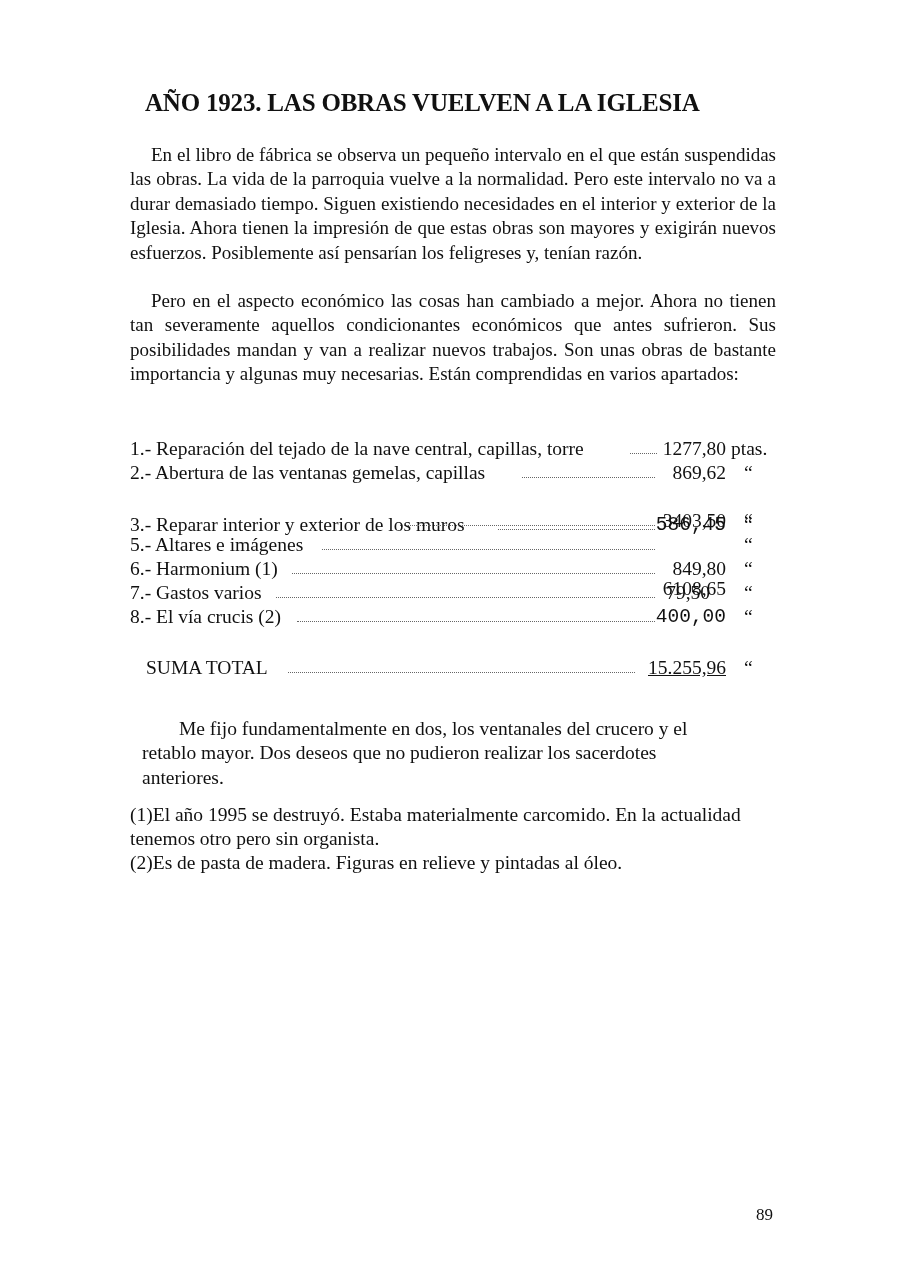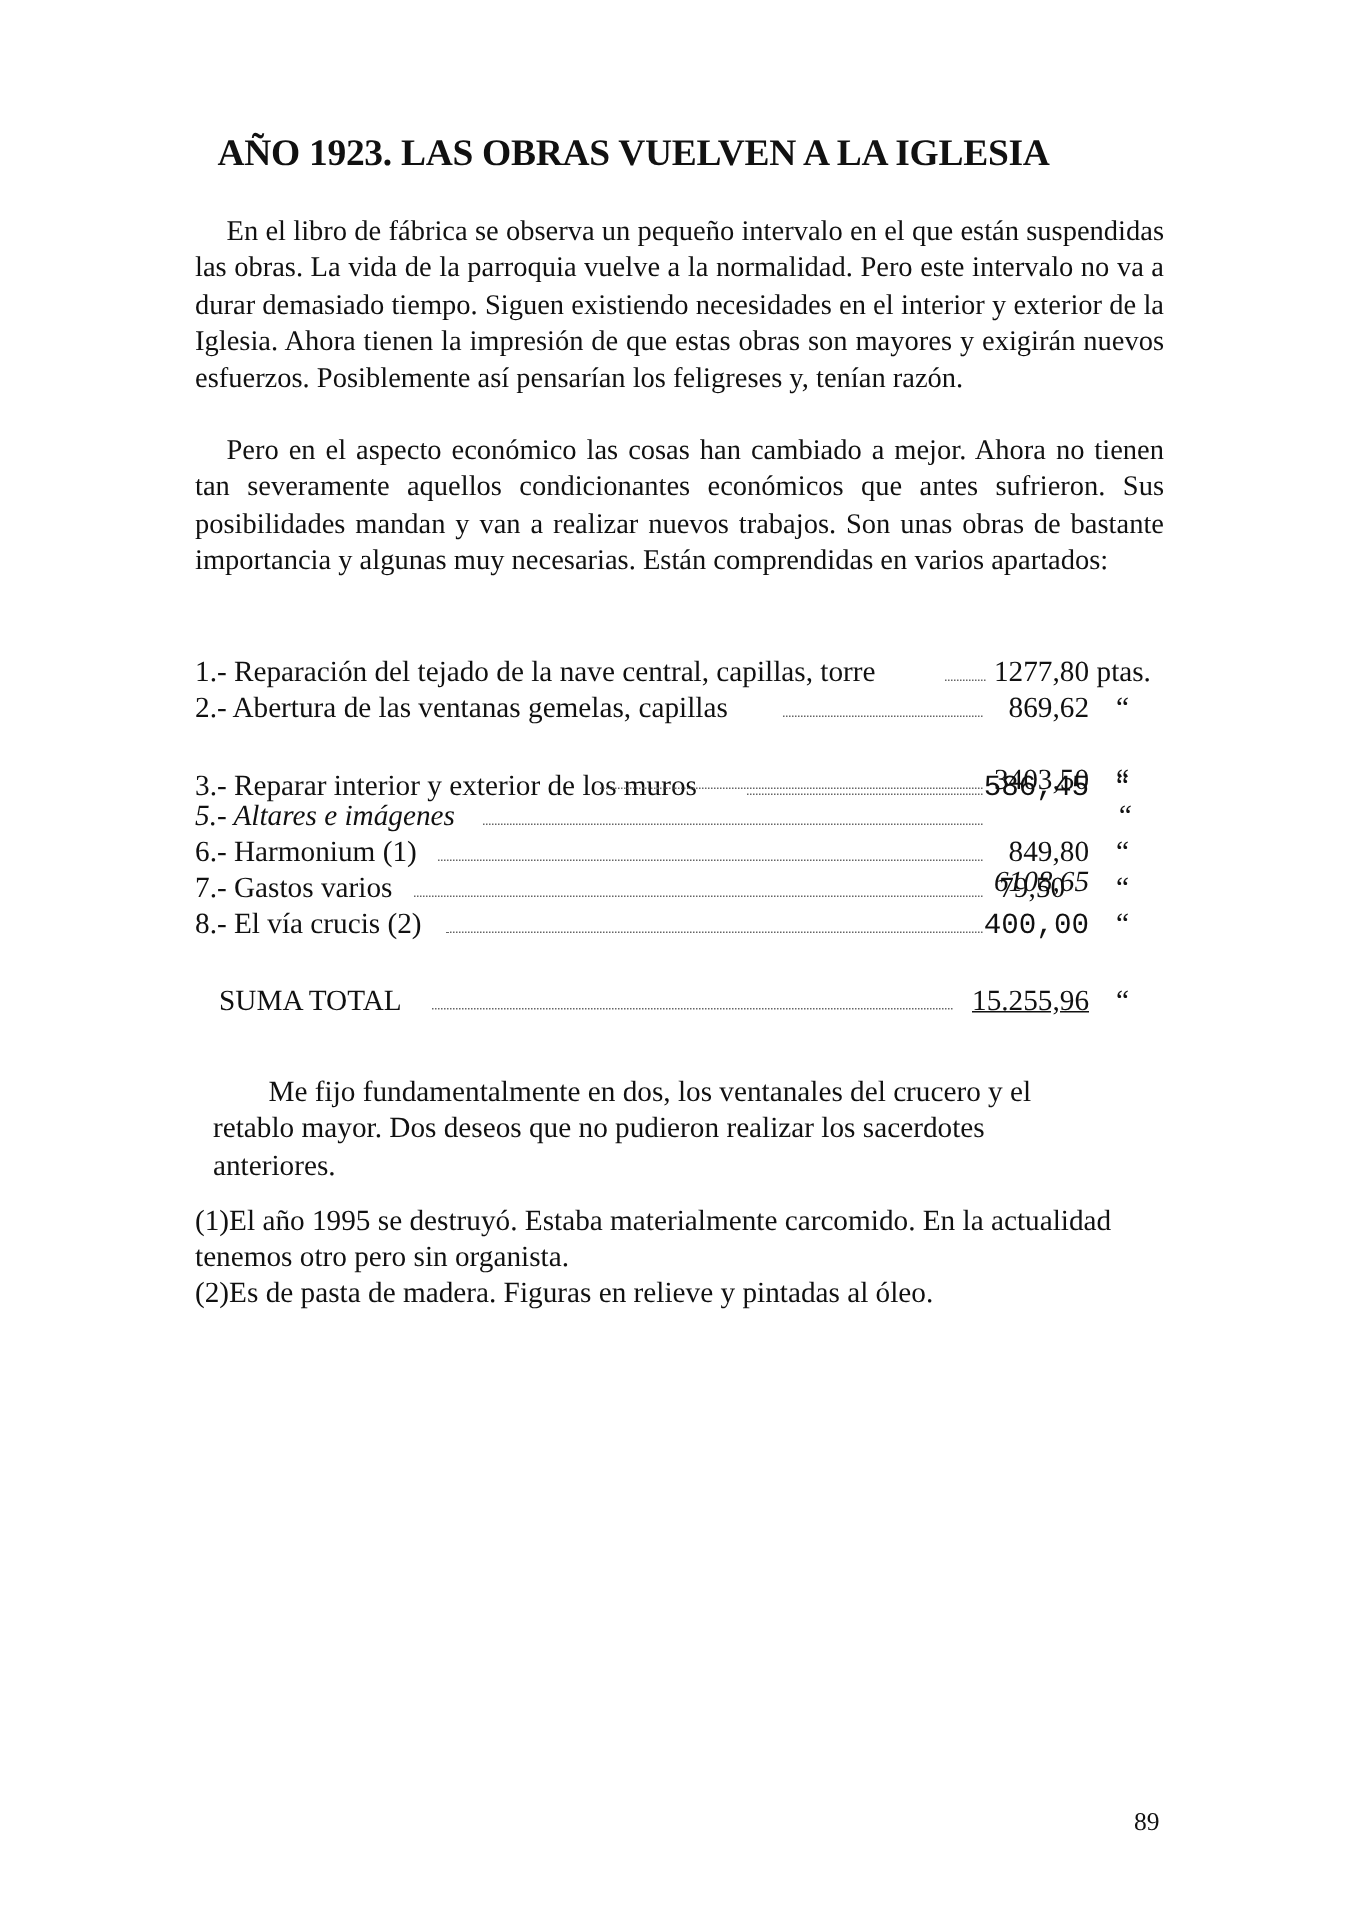--- a/index.html
+++ b/index.html
@@ -132,21 +132,21 @@
       <span class="label">3.- Reparar interior y exterior de los muros</span>
       <span class="leader" style="left:368px; width:157px;"></span>
       <span class="amount" style="right:46px;font-family:Liberation Mono, monospace;">586,45</span>
       <span class="unit" style="left:614px;">“</span>
     </div>
     <div class="item" style="top:509px; width:642px;">
       <span class="leader" style="left:270px; width:255px;"></span>
       <span class="amount" style="right:46px;">3403,50</span>
       <span class="unit" style="left:614px;">“</span>
     </div>
-    <div class="item" style="top:533px; width:642px;font-style:italic;">
+    <div class="item" style="top:533px; width:642px;">
       <span class="label">5.- Altares e imágenes</span>
       <span class="leader" style="left:192px; width:333px;"></span>
       <span class="amount" style="right:46px;margin-top:44px;">6108,65</span>
       <span class="unit" style="left:614px;">“</span>
     </div>
     <div class="item" style="top:557px; width:642px;">
       <span class="label">6.- Harmonium (1)</span>
       <span class="leader" style="left:162px; width:363px;"></span>
       <span class="amount" style="right:46px;">849,80</span>
       <span class="unit" style="left:614px;">“</span>

